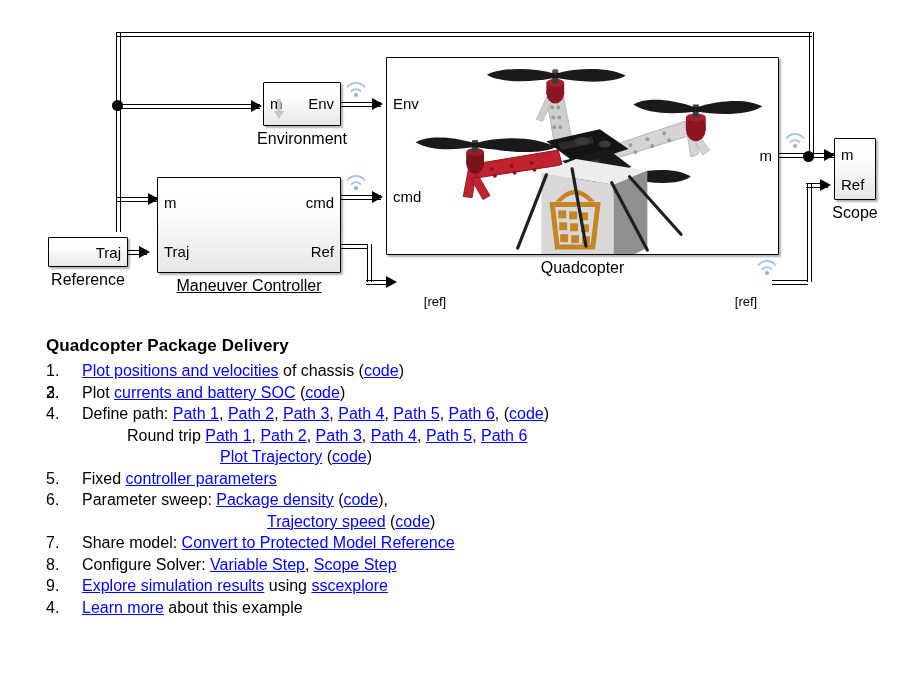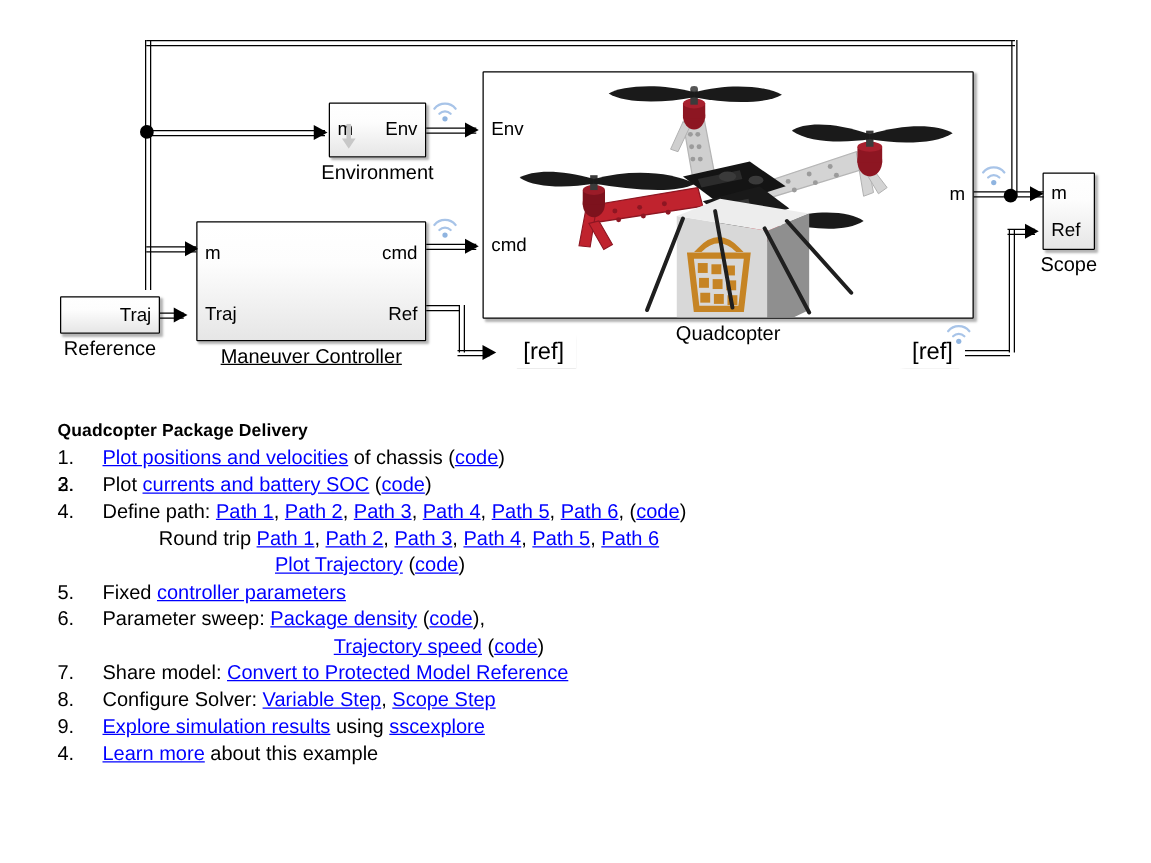--- a/index.html
+++ b/index.html
@@ -26,43 +26,43 @@
   .bus.h{border-top:1.4px solid #000;border-bottom:1.4px solid #000;height:3.4px;box-sizing:content-box;}
   .bus.v{border-left:1.4px solid #000;border-right:1.4px solid #000;width:3.4px;box-sizing:content-box;}
 
   .arrow{position:absolute;width:0;height:0;
          border-top:6px solid transparent;border-bottom:6px solid transparent;
          border-left:11px solid #000;}
   .junction{position:absolute;width:11px;height:11px;border-radius:50%;background:#000;}
 
   
   .tag{position:absolute;box-sizing:border-box;background:#fff;
-       border:1.5px solid #000;font-size:19px;line-height:15px;
+       border:1.5px solid #000;font-size:13px;line-height:15px;
        display:flex;align-items:center;justify-content:center;
-       box-shadow:2px 2px 2px rgba(0,0,0,.30);}
+       box-shadow:2px 2px 2px rgba(0,0,0,.30);margin-top:20px;}
   .tag.from{clip-path:polygon(0 0,76% 0,100% 50%,76% 100%,0 100%);
             padding-right:10px;border:none;
             background:linear-gradient(to bottom,#fff,#fff);
             filter:drop-shadow(2px 2px 1.5px rgba(0,0,0,.35));}
   .tag.goto{clip-path:polygon(24% 0,100% 0,100% 100%,24% 100%,0 50%);
             padding-left:10px;border:none;
             filter:drop-shadow(2px 2px 1.5px rgba(0,0,0,.35));}
 
   
   .wifi{position:absolute;width:22px;height:18px;}
 
   
   .env-arrow{position:absolute;width:14px;height:20px;}
 
   
   #qc-img{position:absolute;left:0;top:0;width:100%;height:100%;}
 
   
   #notes{position:absolute;left:46px;top:336px;width:700px;}
-  #notes h1{font-size:14px;font-weight:bold;margin:0 0 4px 0;letter-spacing:.1px;}
+  #notes h1{font-size:17px;font-weight:bold;margin:0 0 4px 0;letter-spacing:.1px;}
   ol.steps{margin:0;padding:0;list-style:none;font-size:16px;line-height:21.5px;}
   ol.steps > li{position:relative;padding-left:36px;margin:0;white-space:nowrap;}
   ol.steps > li .num{position:absolute;left:0;width:28px;text-align:left;}
   a.lnk{color:#0000ff;text-decoration:underline;cursor:pointer;}
   .sub{white-space:nowrap;}
   .ind1{padding-left:45px;}
   .ind2{padding-left:138px;}
   .ind3{padding-left:185px;}
 </style>
 </head>

